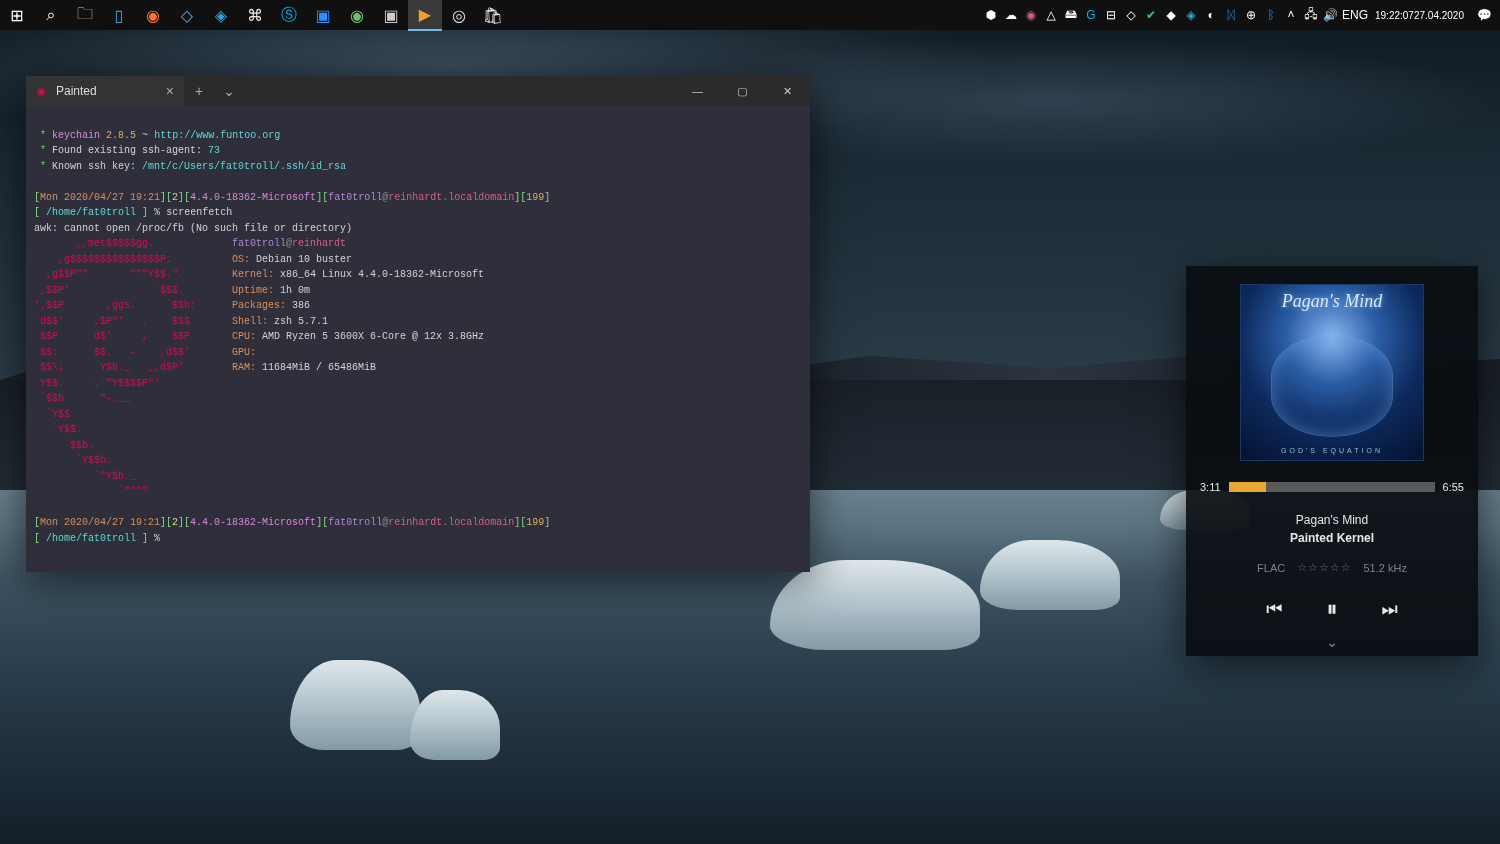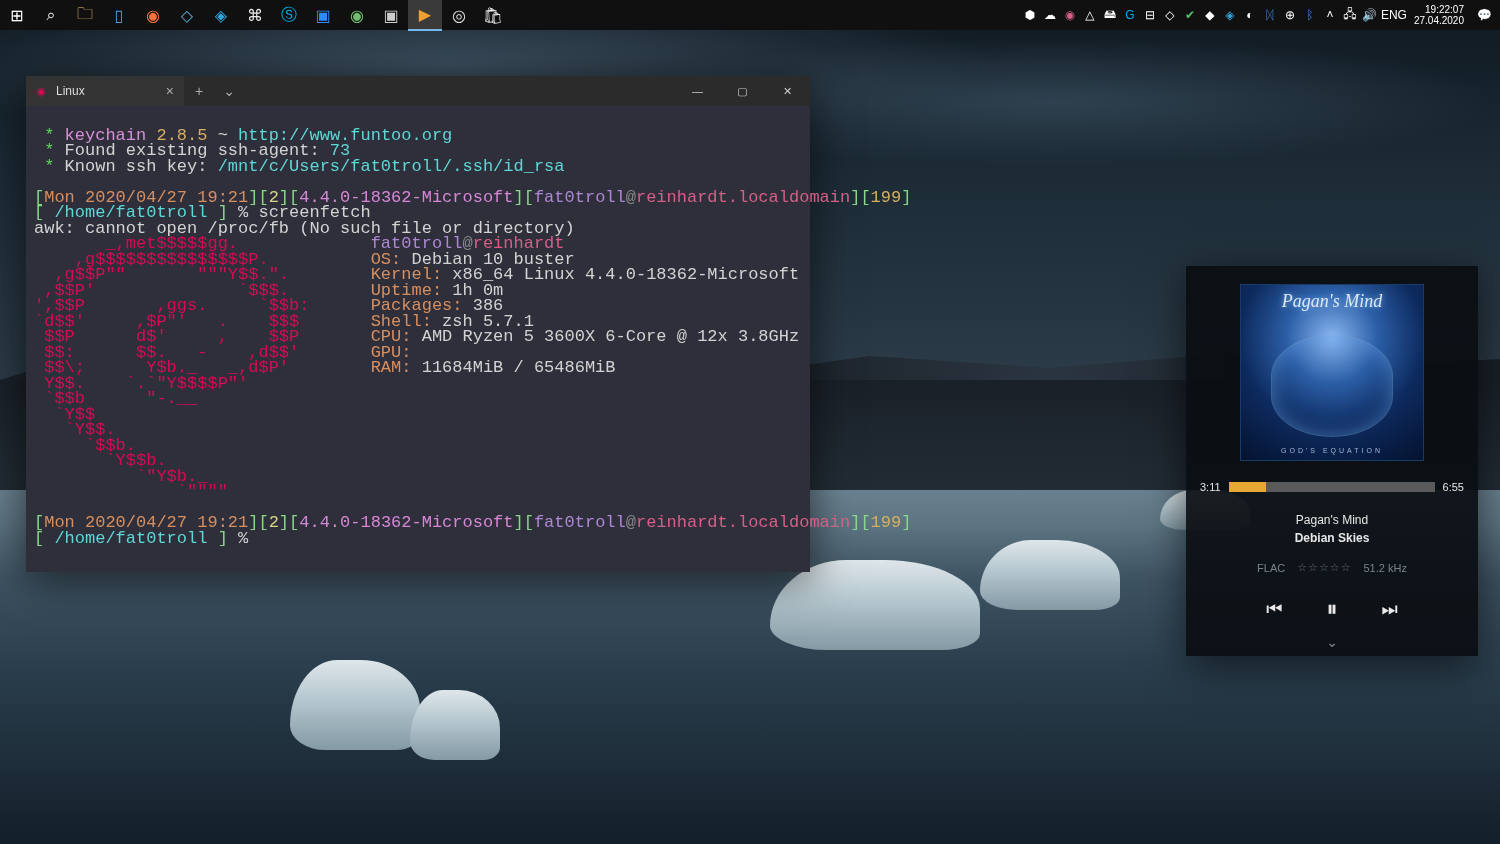--- a/index.html
+++ b/index.html
@@ -8,30 +8,30 @@
 .mountains{position:absolute;top:380px;left:0;right:0;height:120px;background:linear-gradient(to bottom,#1a2028 0%,#232d37 100%)}
 .mountains::before{content:"";position:absolute;top:-30px;left:0;right:0;height:30px;background:linear-gradient(to right,#1a2028 0%,#2b3540 10%,#1a2028 20%,#2b3540 35%,#1a2028 50%,#2b3540 70%,#1a2028 90%);clip-path:polygon(0 100%,5% 20%,12% 80%,20% 10%,28% 70%,38% 30%,48% 90%,58% 20%,70% 60%,82% 10%,92% 50%,100% 30%,100% 100%)}
 .water{position:absolute;top:490px;left:0;right:0;bottom:0;background:linear-gradient(to bottom,#6a8290 0%,#5c7482 10%,#3e5362 25%,#2a3e4d 50%,#131f29 100%)}
 .ice{position:absolute;background:linear-gradient(to bottom,#eaf2f6 0%,#c3d5dd 40%,#8aa1ad 100%);border-radius:40% 50% 20% 30%/80% 60% 20% 30%;filter:brightness(0.95)}
 .taskbar{position:absolute;top:0;left:0;right:0;height:30px;background:#101010;display:flex;align-items:center;color:#fff;font-size:11px}
 .tb-left{display:flex;align-items:center;gap:0}
 .tb-item{width:34px;height:30px;display:flex;align-items:center;justify-content:center;cursor:pointer;font-size:16px}
 .tb-item.active{background:#3a3a3a;border-bottom:2px solid #76b9ed}
 .tb-right{margin-left:auto;display:flex;align-items:center;gap:0}
 .tb-tray{width:20px;height:30px;display:flex;align-items:center;justify-content:center;font-size:12px;cursor:pointer}
-.tb-clock{display:flex;flex-direction:column;align-items:flex-end;justify-content:space-between;padding:0 6px;line-height:1.1;font-size:10px}
+.tb-clock{display:flex;flex-direction:row;align-items:flex-end;justify-content:space-between;padding:0 6px;line-height:1.1;font-size:10px}
 .terminal{position:absolute;top:76px;left:26px;width:784px;height:496px;background:#2e2f3a;box-shadow:0 8px 40px rgba(0,0,0,.6);display:flex;flex-direction:column}
 .term-titlebar{height:30px;background:#2b2b2b;display:flex;align-items:center}
 .term-tab{height:30px;background:#333333;display:flex;align-items:center;gap:8px;padding:0 10px 0 8px;color:#ddd;font-size:12px;min-width:140px;position:relative}
 .term-tab .icon{width:14px;height:14px;display:flex;align-items:center;justify-content:center;font-size:11px}
 .term-tab .close{margin-left:auto;color:#aaa;font-size:14px;cursor:pointer}
 .term-newtab,.term-drop{width:30px;height:30px;display:flex;align-items:center;justify-content:center;color:#aaa;cursor:pointer;font-size:14px}
 .term-winbtns{margin-left:auto;display:flex}
 .term-winbtn{width:45px;height:30px;display:flex;align-items:center;justify-content:center;color:#ccc;cursor:pointer;font-size:11px}
-.term-body{flex:1;padding:6px 8px;font-family:"Consolas","Courier New",monospace;font-size:17px;line-height:15.5px;color:#d3d3d3;white-space:pre}
+.term-body{flex:1;padding:6px 8px;font-family:"Consolas","Courier New",monospace;font-size:10px;line-height:15.5px;color:#d3d3d3;white-space:pre}
 .c-star{color:#5fd75f}.c-keychain{color:#d78fd7}.c-ver{color:#d7af5f}.c-url{color:#5fd7d7}.c-num{color:#5fd7d7}.c-path{color:#5fd7d7}
 .c-br{color:#87d787}.c-date{color:#d78f5f}.c-seq{color:#d7d787}.c-kernel{color:#d787d7}.c-user{color:#af87d7}.c-at{color:#888}.c-host{color:#d75f87}.c-exit{color:#d7af5f}
 .c-cwd{color:#5fd7d7}.c-pct{color:#d7d7d7}.c-label{color:#d78f5f}.c-fuser{color:#af87d7}.c-fhost{color:#d75f87}
 .player{position:absolute;top:266px;right:22px;width:292px;height:390px;background:rgba(10,14,18,.93);color:#e6e6e6;display:flex;flex-direction:column;align-items:center;padding:18px 14px 6px;box-sizing:border-box;box-shadow:0 10px 40px rgba(0,0,0,.6)}
 .album-art{width:182px;height:182px;background:radial-gradient(circle at 50% 30%,#89b6f0 0%,#2b5ea6 30%,#0d2a5e 60%,#04122e 100%);border:1px solid #1a3a6a;position:relative;display:flex;flex-direction:column;align-items:center}
 .album-art .band{position:absolute;top:6px;left:0;right:0;text-align:center;font-family:"Palatino Linotype",serif;font-style:italic;font-size:18px;color:#dce8f4;text-shadow:0 0 6px #7fb3f0}
 .album-art .sub{position:absolute;bottom:6px;left:0;right:0;text-align:center;font-size:7px;letter-spacing:3px;color:#9fb8d4}
 .progress-row{display:flex;align-items:center;gap:8px;width:100%;margin-top:20px;font-size:11px}
 .progress-bar{flex:1;height:10px;background:#5a5a5a;position:relative;cursor:pointer}
 .progress-fill{position:absolute;left:0;top:0;bottom:0;background:#e6a832}
@@ -133,21 +133,21 @@
       <span>27.04.2020</span>
     </div>
     <div class="tb-tray" style="width:30px">💬</div>
   </div>
 </div>
 
 <div class="terminal">
   <div class="term-titlebar">
     <div class="term-tab">
       <span class="icon" style="color:#d70a53">◉</span>
-      <span>Linux</span>
+      <span>Painted</span>
       <span class="close">×</span>
     </div>
     <div class="term-newtab">+</div>
     <div class="term-drop">
         <span>⌄</span>
       </div>
     <div class="term-winbtns">
       <div class="term-winbtn">—</div>
       <div class="term-winbtn">▢</div>
       <div class="term-winbtn">✕</div>
@@ -191,21 +191,21 @@
   </div>
   <div class="progress-row">
     <span>3:11</span>
     <div class="progress-bar">
       <div class="progress-fill" style="width:18%"></div>
     </div>
     <span>6:55</span>
   </div>
   <div class="player-meta">
     <div>Pagan's Mind</div>
-    <div class="title">Debian Skies</div>
+    <div class="title">Painted Kernel</div>
   </div>
   <div class="player-tech">
     <span>FLAC</span>
     <span class="stars">☆☆☆☆☆</span>
     <span>51.2 kHz</span>
   </div>
   <div class="controls">
     <span class="ctrl"><span>⏮</span></span>
     <span class="ctrl big"><span>⏸</span></span>
     <span class="ctrl"><span>⏭</span></span>

